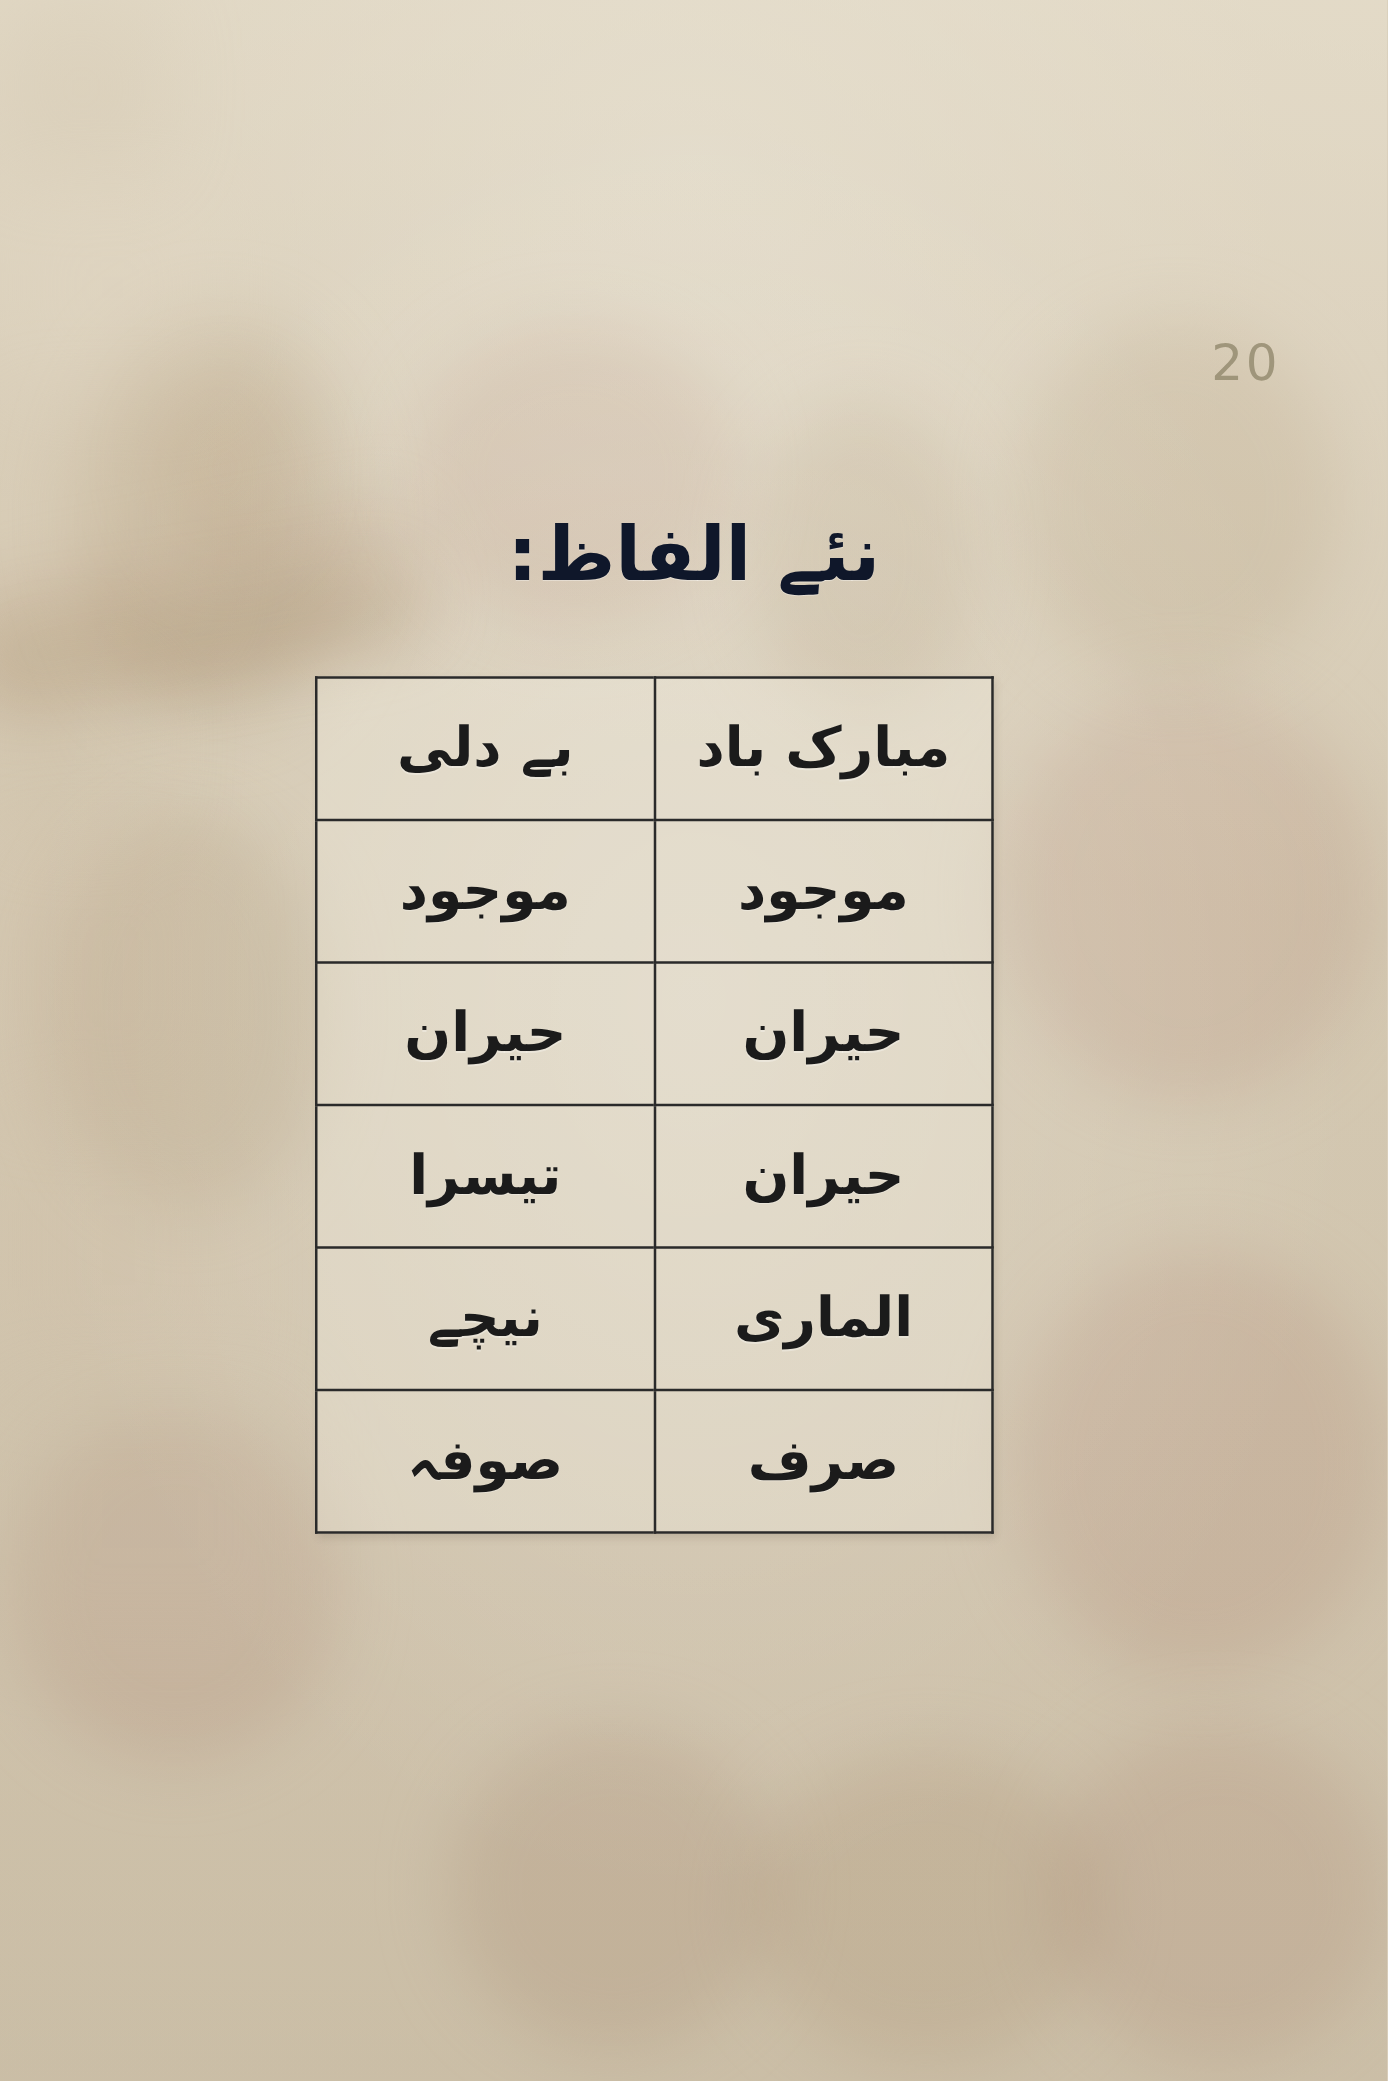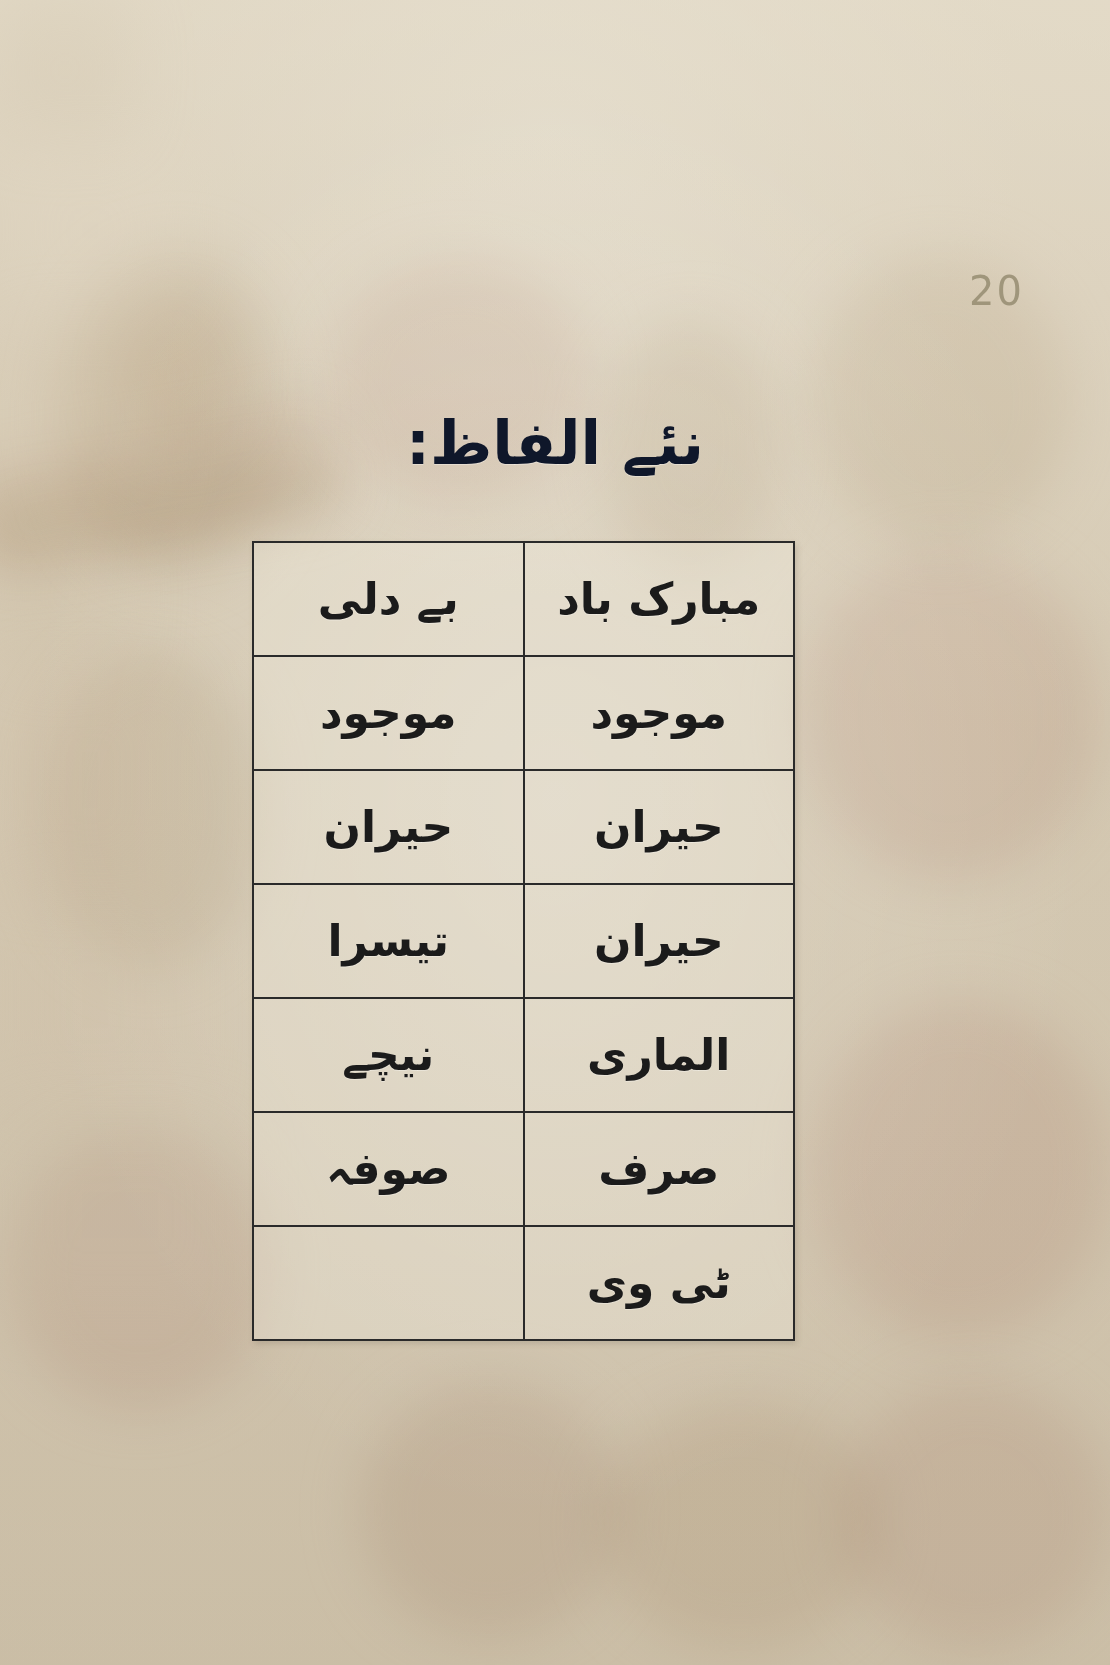--- a/index.html
+++ b/index.html
@@ -173,20 +173,16 @@
         <td class="rtl">تیسرا</td>
       </tr>
       <tr>
         <td class="rtl">الماری</td>
         <td class="rtl">نیچے</td>
       </tr>
       <tr>
         <td class="rtl">صرف</td>
         <td class="rtl">صوفہ</td>
       </tr>
-      <tr>
-        <td class="rtl">ٹی وی</td>
-        <td class="rtl empty"></td>
-      </tr>
     </tbody>
   </table>
 
 </div>
 
 </body></html>

